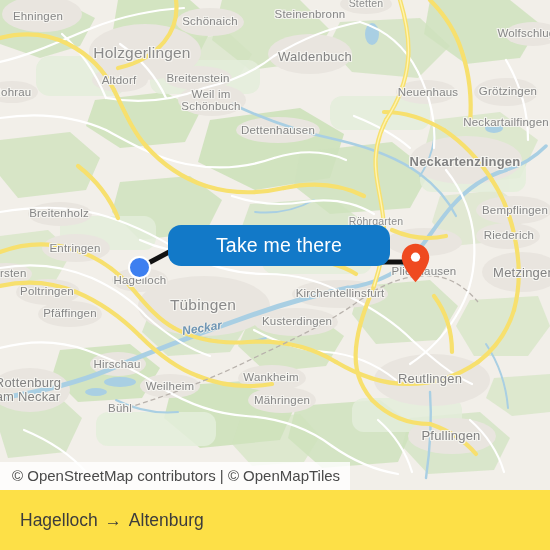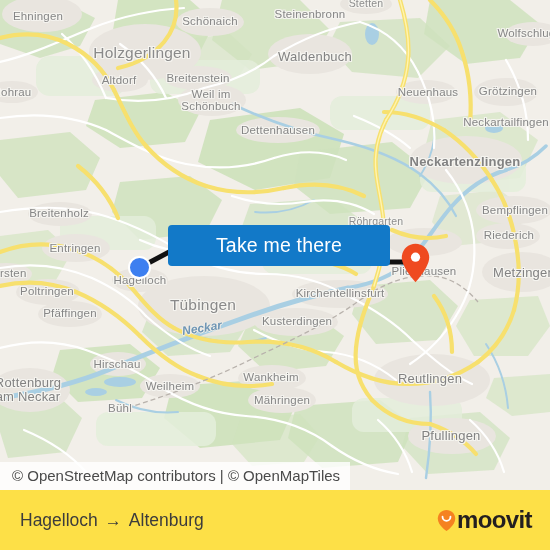--- a/index.html
+++ b/index.html
@@ -108,21 +108,21 @@
   
   #take-me-there {
     position: absolute;
     left: 168px;
     top: 225px;
     width: 222px;
     height: 41px;
     background: #1279c8;
     color: #ffffff;
     border: none;
-    border-radius: 4px;
+    border-radius: 13px;
     font-family: "Liberation Sans", sans-serif;
     font-size: 19.5px;
     letter-spacing: 0.2px;
     cursor: pointer;
     z-index: 30;
     padding: 0;
     line-height: 41px;
     text-align: center;
   }
 
@@ -452,25 +452,15 @@
     <button id="take-me-there">Take me there</button>
 
     <div id="attribution">© OpenStreetMap contributors | © OpenMapTiles</div>
   </div>
 
   <div id="footer">
     <div id="footer-route">
       <span>Hagelloch</span><span class="arrow">→</span><span>Altenburg</span>
     </div>
 
-    <div id="brand-logo">
-      <span style="display:inline-block;line-height:0;">
-        <svg viewBox="0 0 22 26" width="19" height="23">
-          <path d="M11,0.9 C5.4,0.9 0.9,5.4 0.9,11 C0.9,18.4 11,25.3 11,25.3
-                   C11,25.3 21.1,18.4 21.1,11 C21.1,5.4 16.6,0.9 11,0.9 Z" fill="#f58220"></path>
-          <path d="M6.4,8.6 C6.4,11.3 8.5,13.4 11,13.4 C13.5,13.4 15.6,11.3 15.6,8.6" fill="none" stroke="#ffffff" stroke-width="2.1" stroke-linecap="round"></path>
-        </svg>
-      </span>
-      <span id="brand-wordmark">moovit</span>
-    </div>
   </div>
 
 </div>
 
 </body></html>

